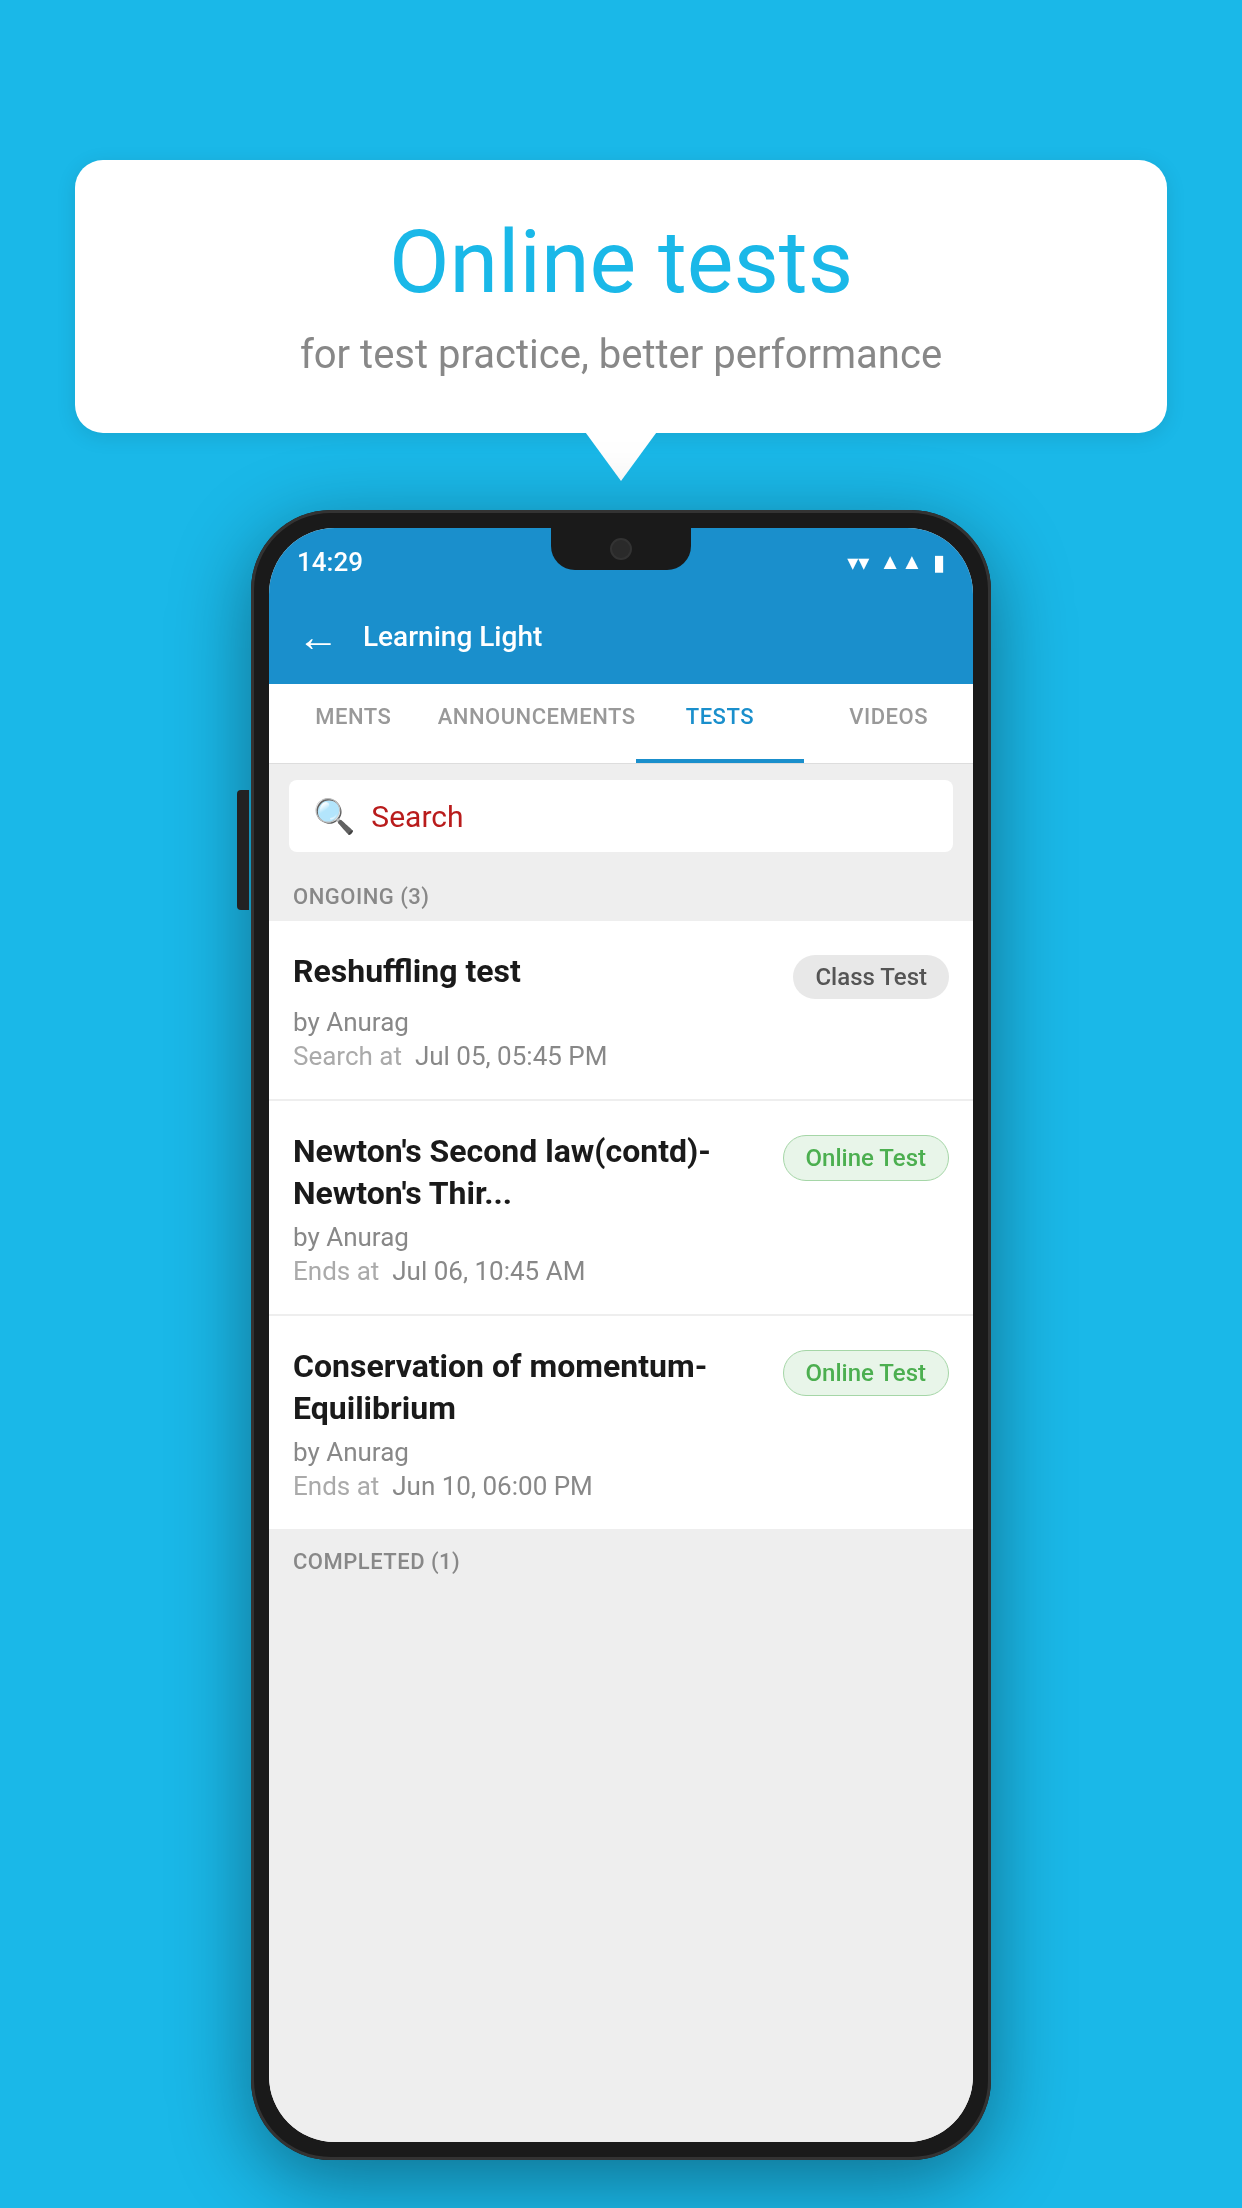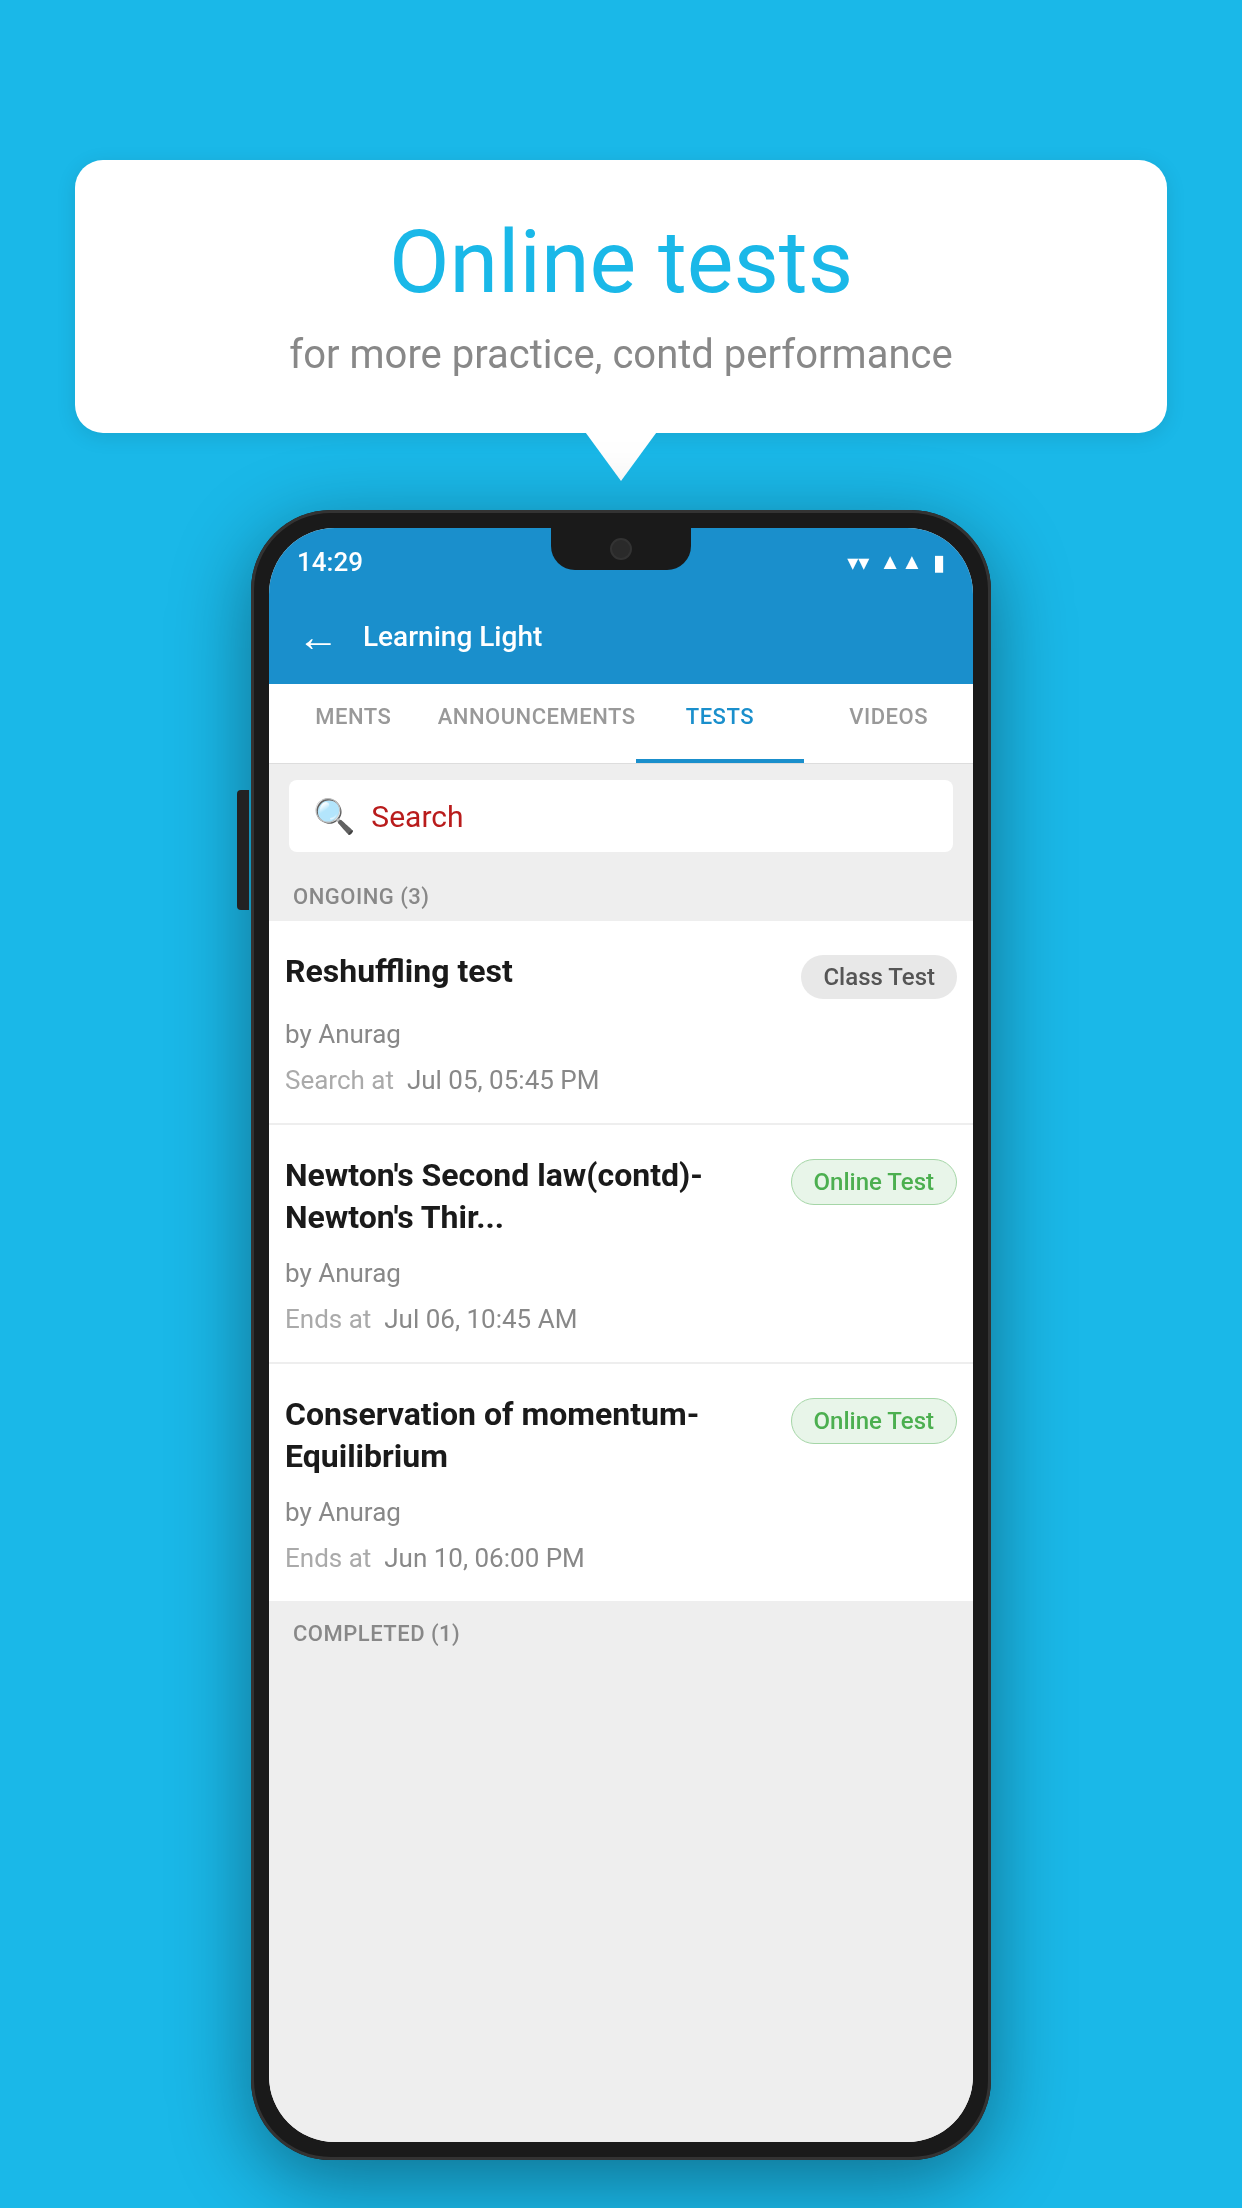--- a/index.html
+++ b/index.html
@@ -240,24 +240,24 @@
       font-size: 22px;
       color: #888;
       font-weight: 500;
       letter-spacing: 0.5px;
     }
 
     
     .test-card {
       background: white;
       margin-bottom: 2px;
-      padding: 30px 16px 28px;
+      padding: 30px 24px 28px;
       display: flex;
       flex-direction: column;
-      gap: 12px;
+      gap: 0;
     }
 
     .test-card-top {
       display: flex;
       justify-content: space-between;
       align-items: flex-start;
       margin-bottom: 8px;
     }
 
     .test-title {
@@ -318,21 +318,21 @@
       height: calc(100% - 60px - 96px - 80px);
       overflow: hidden;
       background: #eeeeee;
     }
   </style>
 </head>
 <body>
 
 <div class="speech-bubble">
   <div class="bubble-title">Online tests</div>
-  <div class="bubble-subtitle">for more practice, contd performance</div>
+  <div class="bubble-subtitle">for test practice, better performance</div>
 </div>
 
 <div class="phone-container">
   <div class="phone-frame">
     <div class="phone-screen">
 
       <div class="notch">
         <div class="camera-dot"></div>
       </div>
 

